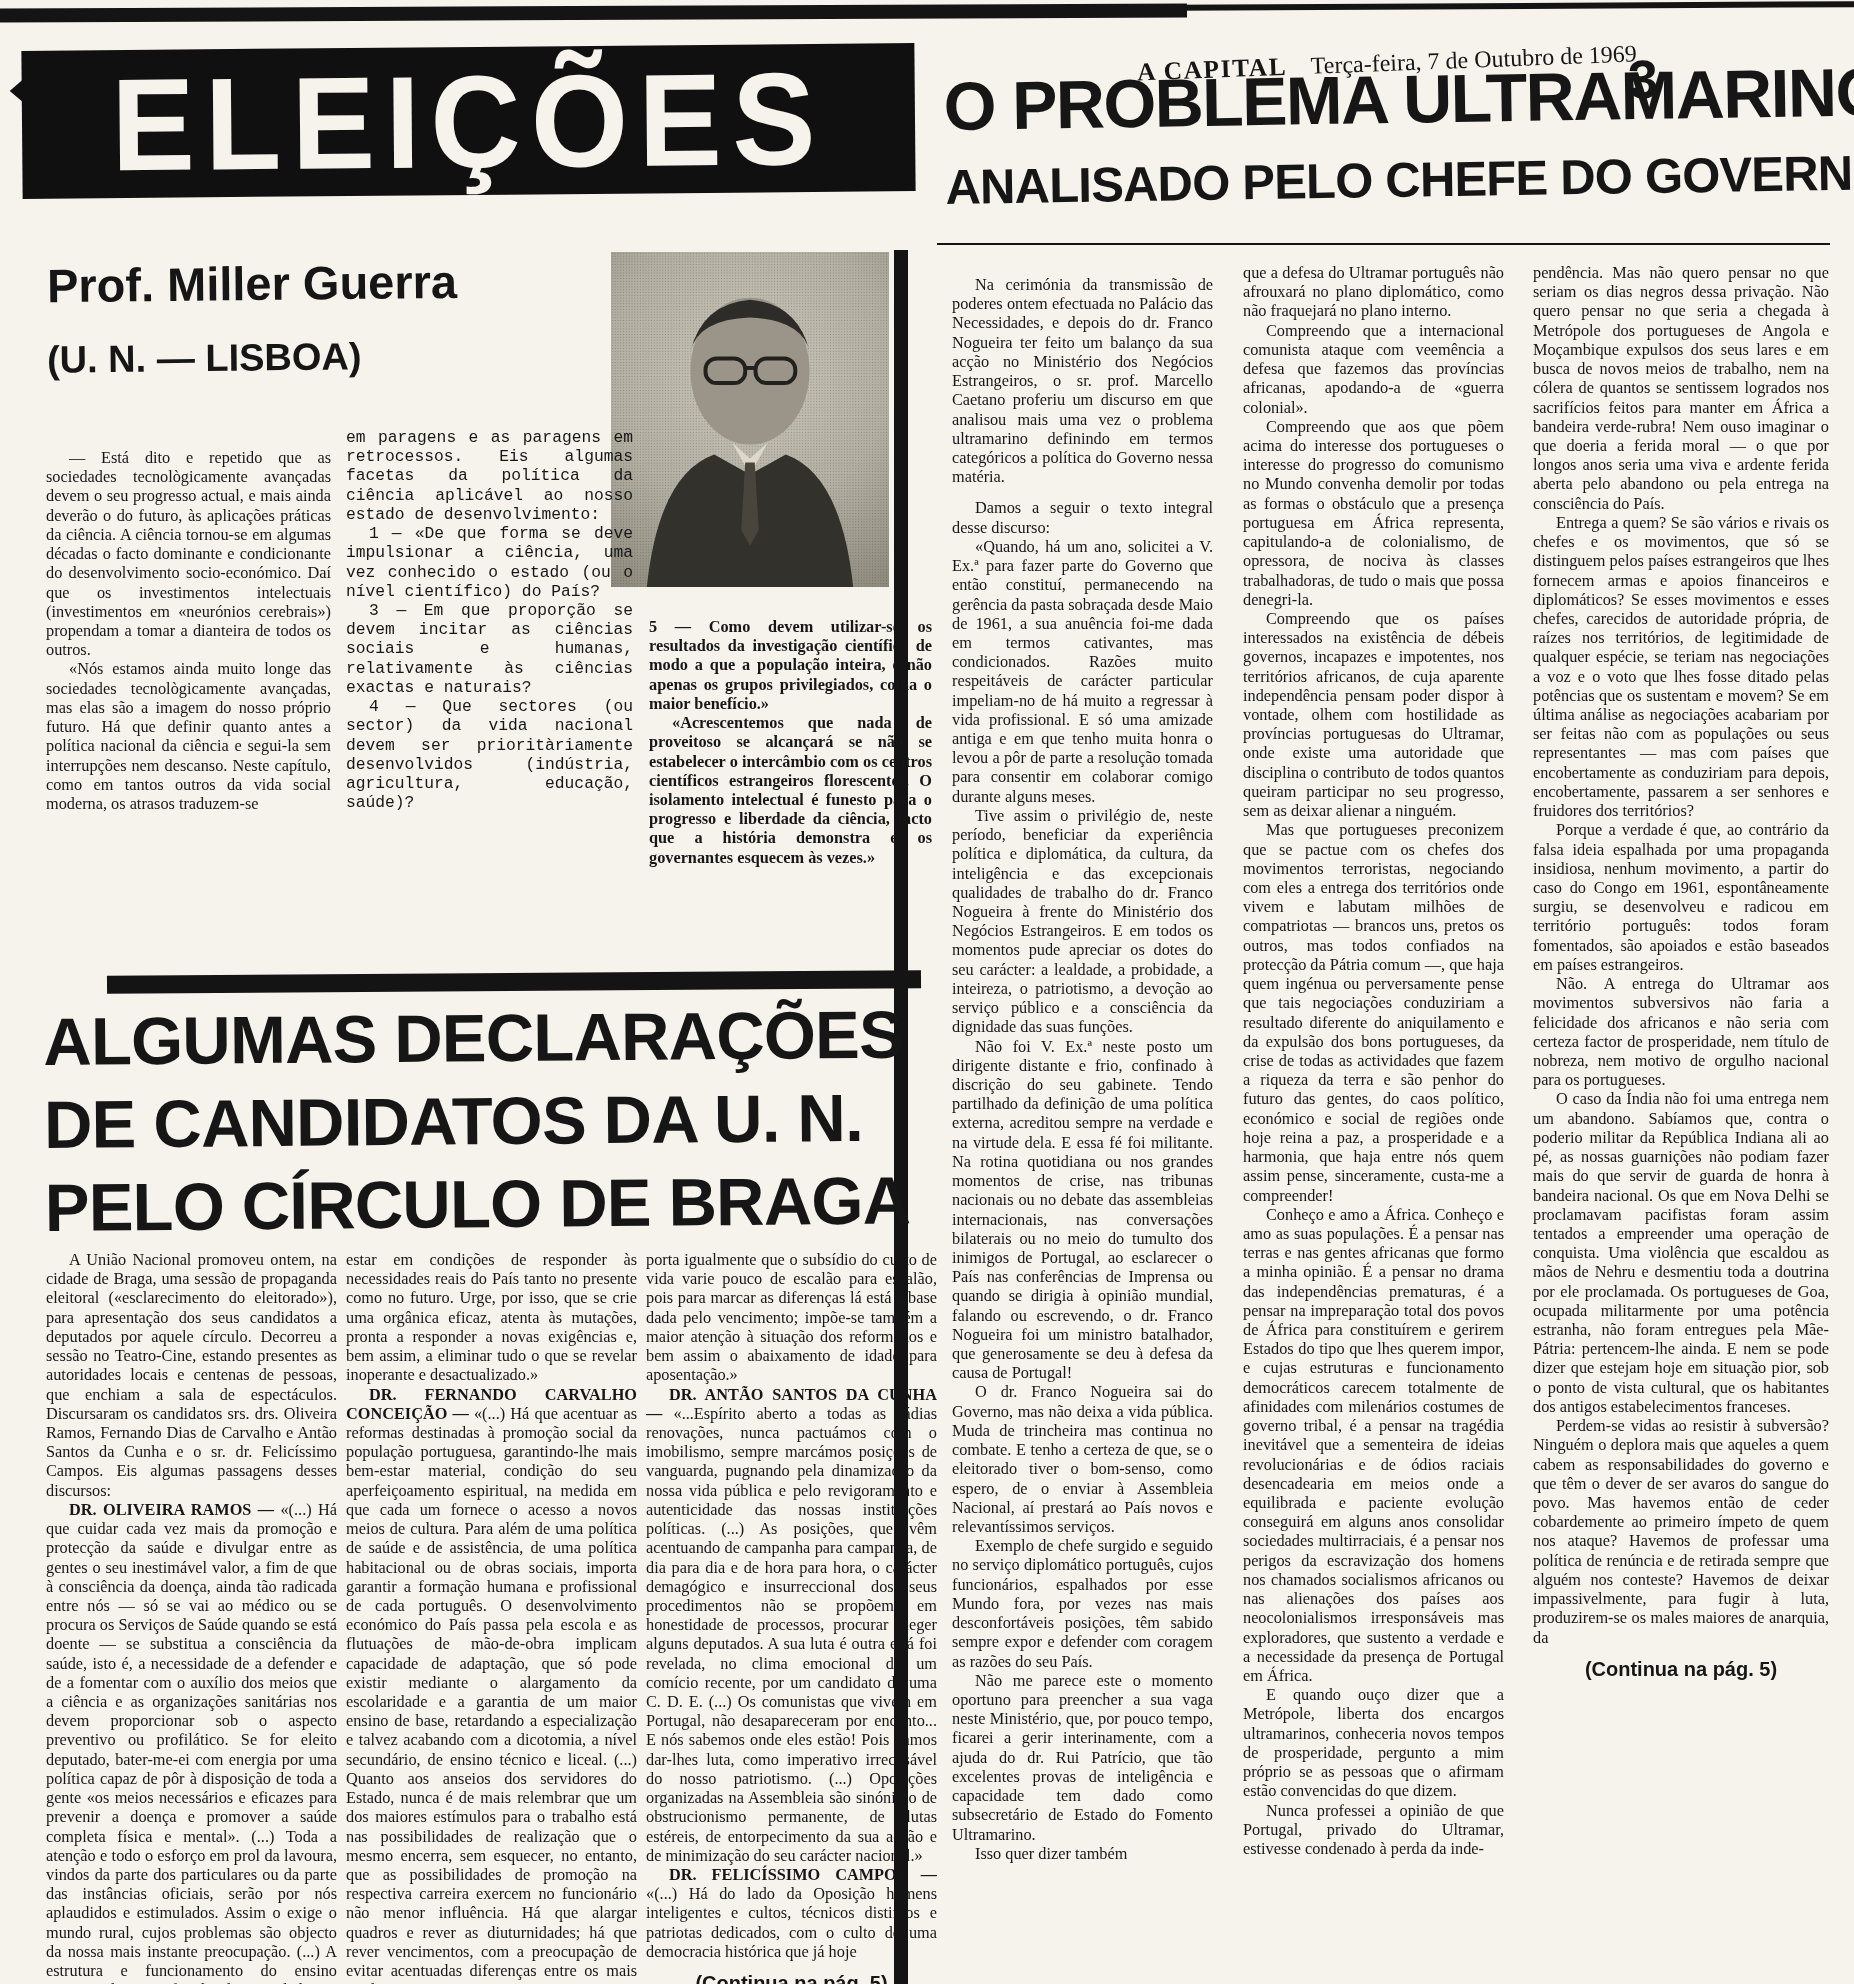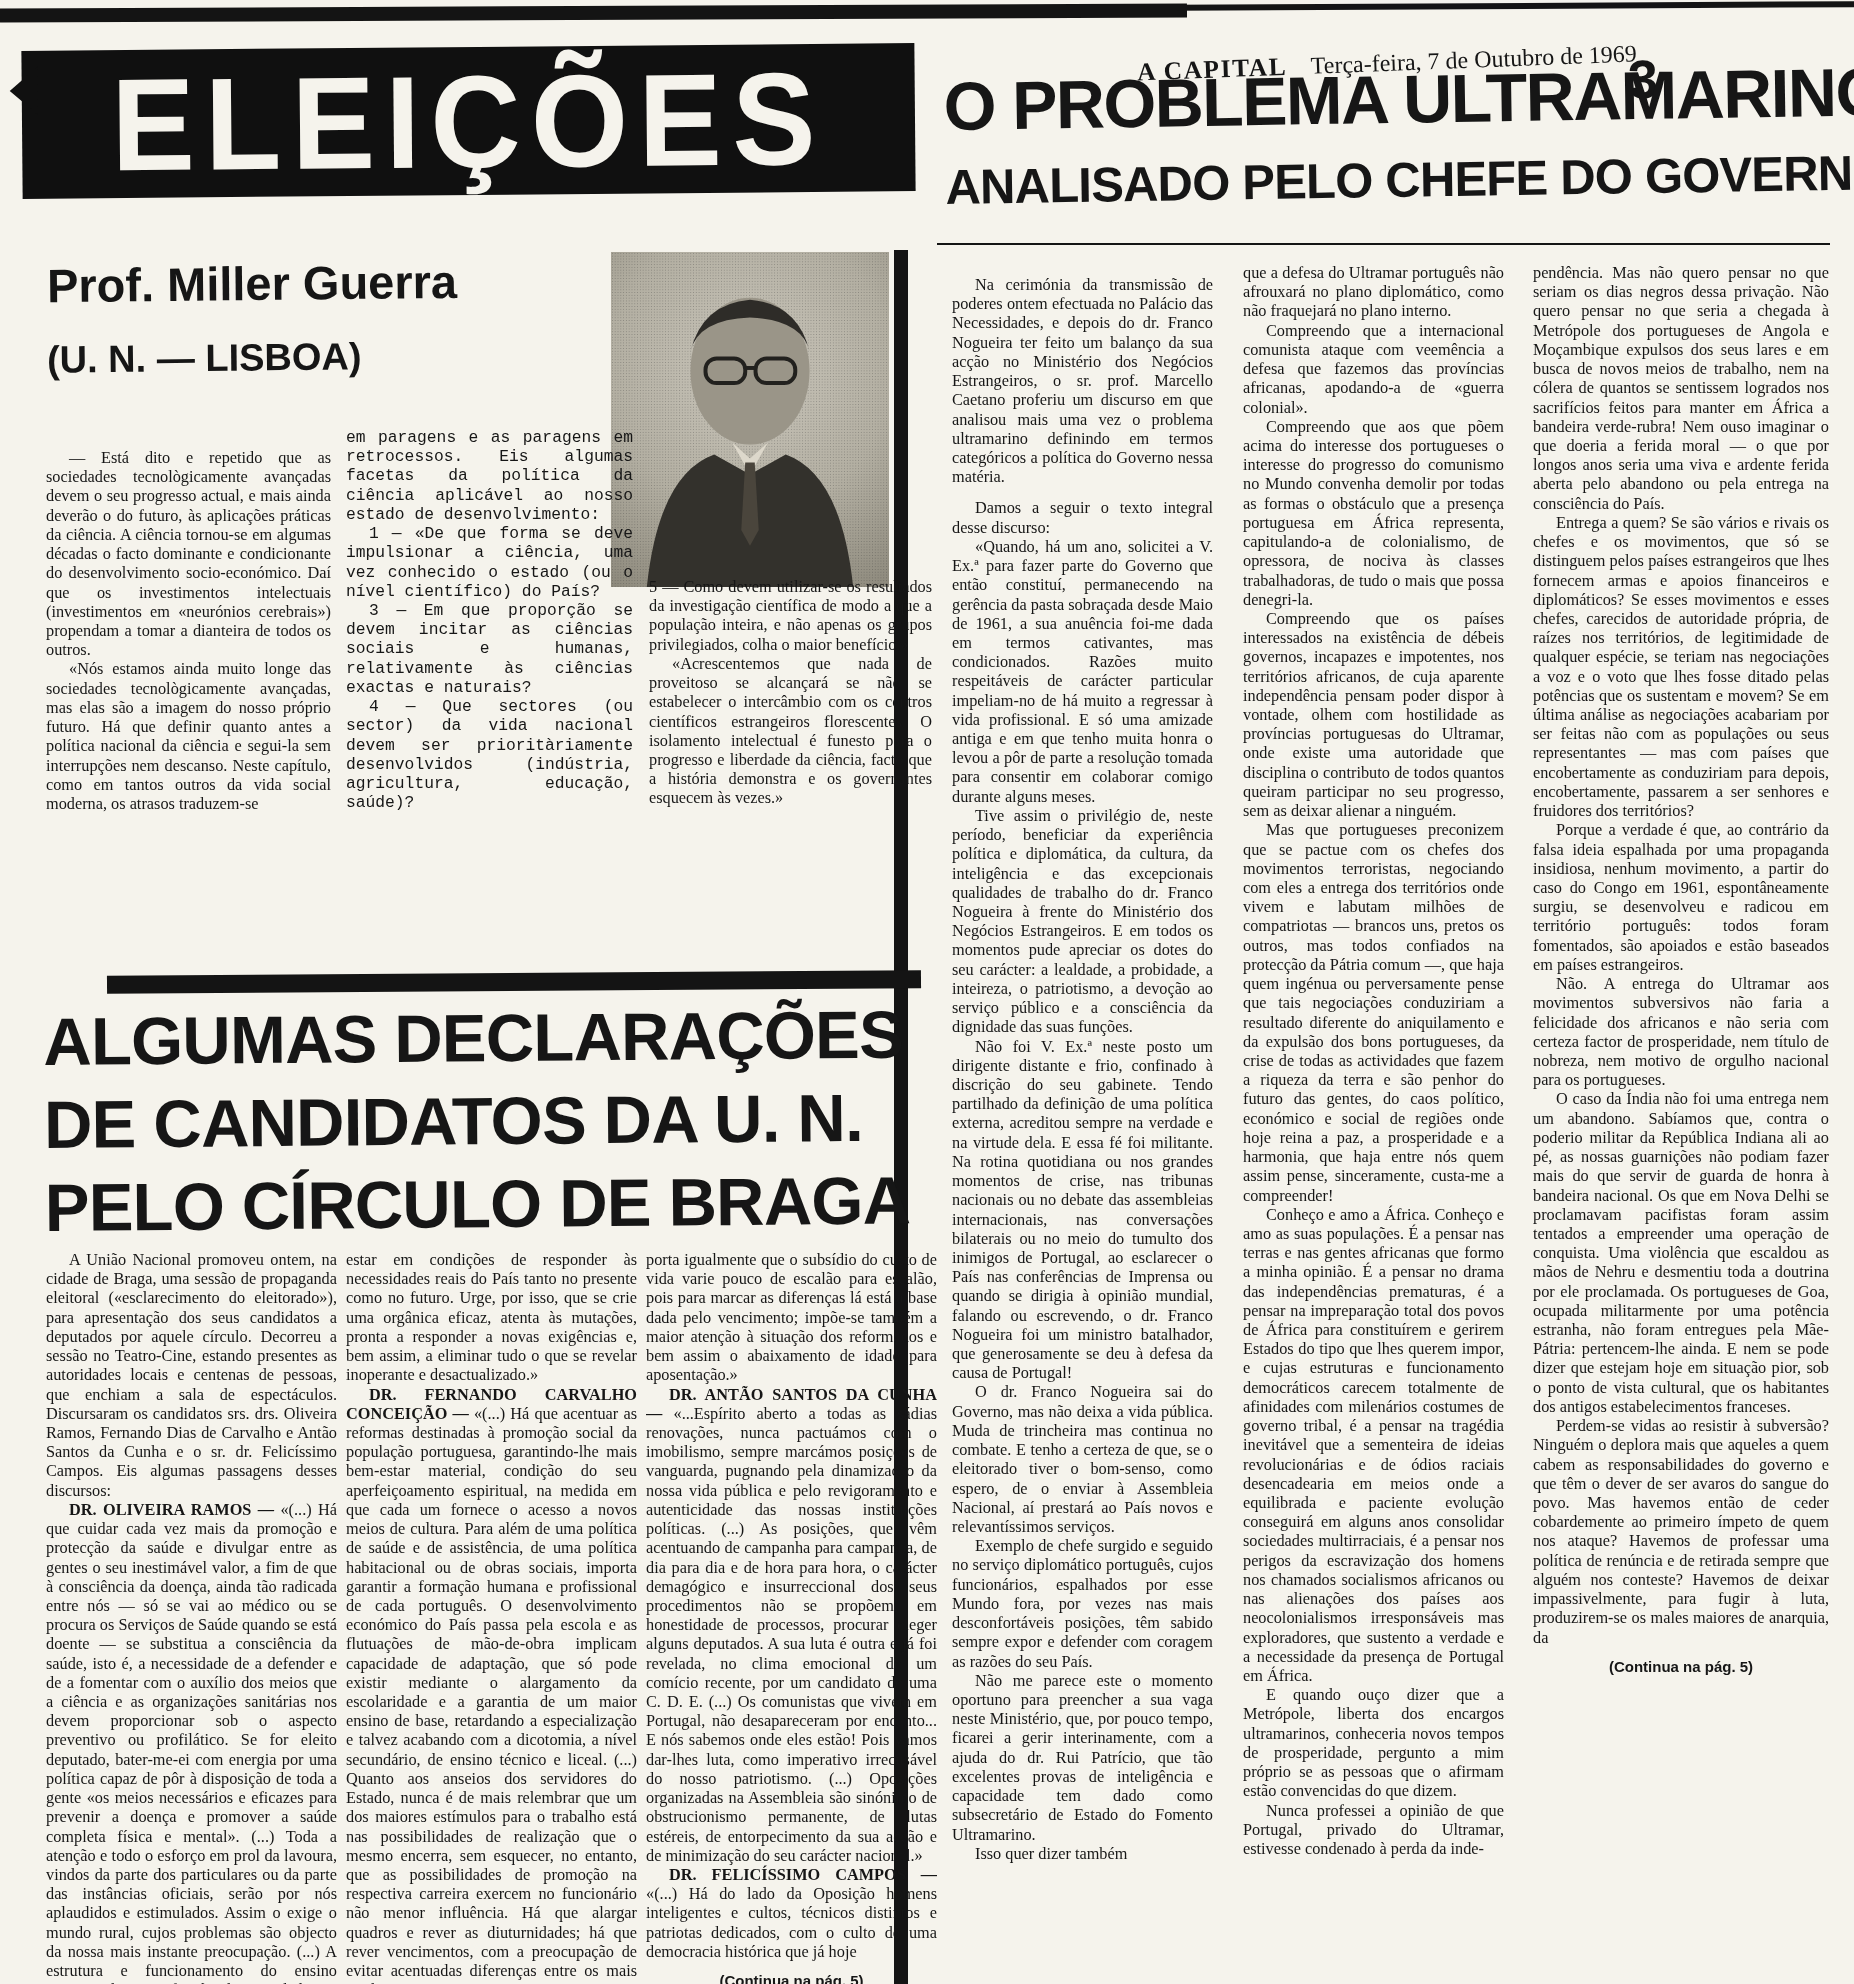--- a/index.html
+++ b/index.html
@@ -41,29 +41,29 @@
          background-size:2.8px 2.8px;opacity:.35;}
   .photo svg{position:absolute;inset:0;}
   
   .col{position:absolute;overflow:hidden;font-size:16.3px;line-height:1.18;text-align:justify;}
   .para{margin:0;text-indent:23px;}
   .para.ni{text-indent:0;}
   .para b{font-weight:bold;}
   .italic .para{margin-top:12px;}
   .mcol1{left:46px;top:428px;width:285px;height:528px;margin-top:20px;}
   .mcol2{left:346px;top:428px;width:287px;height:528px;font-family:Liberation Mono, monospace;}
-  .mcol3{left:649px;top:577px;width:283px;height:349px;}
+  .mcol3{left:649px;top:617px;width:283px;height:349px;font-weight:bold;}
   
   .hrule-mid{left:107px;top:973px;width:814px;height:17.5px;transform:rotate(-.4deg);}
   .b-hl{left:43px;top:1000px;width:889px;font-family:"Liberation Sans",sans-serif;font-weight:800;
         font-size:67px;line-height:1.24;letter-spacing:-0.8px;white-space:nowrap;transform:rotate(-.5deg);transform-origin:left top;}
   .bcol1{left:46px;top:1250px;width:291px;height:1342px;}
   .bcol2{left:346px;top:1250px;width:291px;height:1342px;}
   .bcol3{left:646px;top:1250px;width:291px;height:1342px;}
-  .cont{font-family:"Liberation Sans",sans-serif;font-weight:bold;font-size:15px;text-align:center;
+  .cont{font-family:"Liberation Sans",sans-serif;font-weight:bold;font-size:20px;text-align:center;
         margin-top:11px;text-indent:0;}
   
   .rcolA{left:952px;top:263px;width:261px;height:2340px;}
   .rcolB{left:1243px;top:263px;width:261px;height:2340px;}
   .rcolC{left:1533px;top:263px;width:296px;height:2340px;}
   .noselect{user-select:none;}
 </style>
 </head>
 <body>
 

